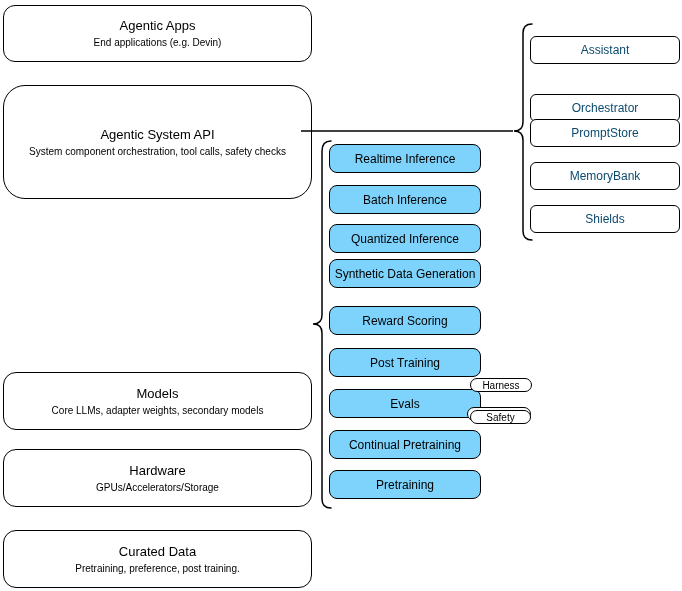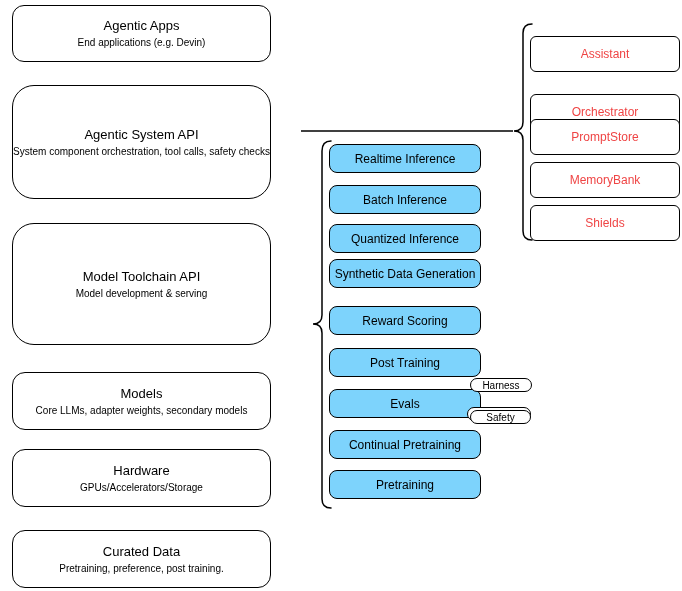--- a/index.html
+++ b/index.html
@@ -11,22 +11,22 @@
   #canvas {
     position: relative;
     width: 682px;
     height: 591px;
     background: #ffffff;
     overflow: hidden;
   }
   
   .lbox {
     position: absolute;
-    left: 12px;
-    width: 259px;
+    left: 3px;
+    width: 309px;
     border: 1.5px solid #000000;
     background: #ffffff;
     box-sizing: border-box;
     display: flex;
     flex-direction: column;
     align-items: center;
     justify-content: center;
     text-align: center;
   }
   .btitle {
@@ -57,30 +57,30 @@
     justify-content: center;
     font-size: 12px;
     color: #000000;
     white-space: nowrap;
   }
   
   .rbox {
     position: absolute;
     left: 530px;
     width: 150px;
-    height: 36px;
+    height: 28px;
     border: 1.5px solid #000000;
     border-radius: 6px;
     background: #ffffff;
     box-sizing: border-box;
     display: flex;
     align-items: center;
     justify-content: center;
     font-size: 12px;
-    color: #ef4444;
+    color: #0c4a6e;
     white-space: nowrap;
     text-align: center;
   }
   
   .pill {
     position: absolute;
     border: 1.2px solid #000000;
     border-radius: 999px;
     background: #ffffff;
     box-sizing: border-box;
@@ -116,24 +116,20 @@
   <div class="lbox" style="top:5px;height:57px;border-radius:12px">
     <div class="btitle">Agentic Apps</div>
     <div class="bsub">End applications (e.g. Devin)</div>
   </div>
 
   <div class="lbox" style="top:85px;height:114px;border-radius:22px">
     <div class="btitle">Agentic System API</div>
     <div class="bsub">System component orchestration, tool calls, safety checks</div>
   </div>
 
-  <div class="lbox" style="top:223px;height:122px;border-radius:22px">
-    <div class="btitle">Model Toolchain API</div>
-    <div class="bsub">Model development &amp; serving</div>
-  </div>
 
   <div class="lbox" style="top:372px;height:58px;border-radius:13px">
     <div class="btitle">Models</div>
     <div class="bsub">Core LLMs, adapter weights, secondary models</div>
   </div>
 
   <div class="lbox" style="top:449px;height:58px;border-radius:13px">
     <div class="btitle">Hardware</div>
     <div class="bsub">GPUs/Accelerators/Storage</div>
   </div>

